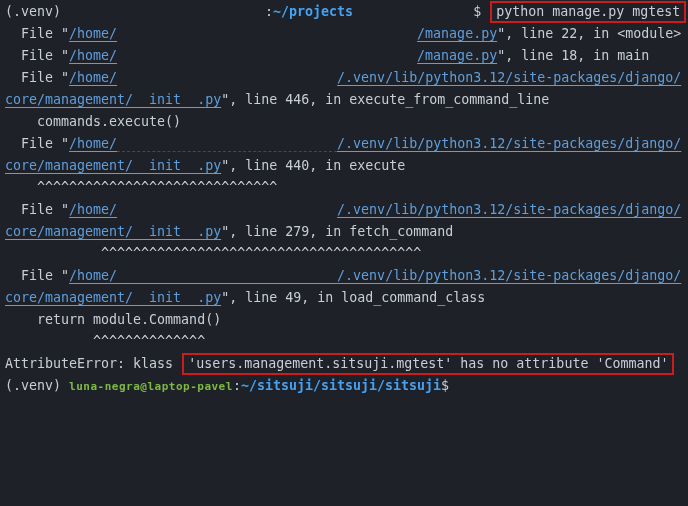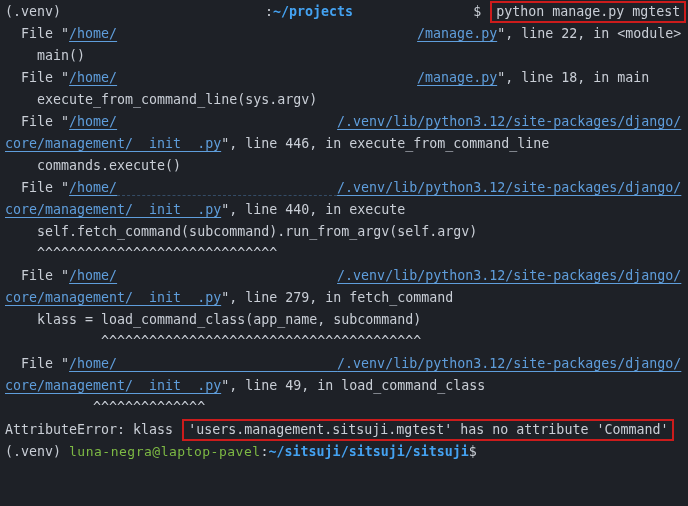--- a/index.html
+++ b/index.html
@@ -23,51 +23,48 @@
     font-size:13.3px;
     color:var(--fg);
   }
   .line{
     white-space:pre;
     height:22px;line-height:22px;
   }
   .seg{white-space:pre;}
   .link{color:var(--link);text-decoration:underline;text-underline-offset:3px;margin-top:8px;}
   .dir{color:var(--dir);font-weight:bold;}
-  .user{color:var(--user);font-weight:normal;font-size:13px;letter-spacing:0.5px;}
+  .user{color:var(--user);font-weight:bold;font-size:11px;letter-spacing:0.5px;}
   .redact{display:inline-block;height:16px;vertical-align:middle;}
   .redact.underline{border-bottom:1px solid var(--link);height:14px;}
   .redact.dashes{border-bottom:1px dashed var(--dash);height:14px;}
   .redbox{
     display:inline-block;
     border:2px solid var(--red);
     padding:0 4px;
     height:18px;line-height:18px;
     vertical-align:middle;
     margin-left:1px;
   }
 </style>
 </head>
 <body>
 
 <div id="terminal">
     <div class="line"><span class="seg plain">(.venv) </span><span class="redact plain" style="width: 196px;"></span><span class="seg plain">:</span><span class="seg dir">~/projects</span><span class="redact plain" style="width: 120px;"></span><span class="seg plain">$ </span><span class="redbox"><span class="seg plain">python manage.py mgtest</span></span></div>
     <div class="line"><span class="seg plain">  File "</span><span class="seg link">/home/</span><span class="redact plain" style="width: 300px;"></span><span class="seg link">/manage.py</span><span class="seg plain">", line 22, in &lt;module&gt;</span></div>
-    <div class="line"><span class="seg plain">    main()</span></div>
     <div class="line"><span class="seg plain">  File "</span><span class="seg link">/home/</span><span class="redact plain" style="width: 300px;"></span><span class="seg link">/manage.py</span><span class="seg plain">", line 18, in main</span></div>
-    <div class="line"><span class="seg plain">    execute_from_command_line(sys.argv)</span></div>
     <div class="line"><span class="seg plain">  File "</span><span class="seg link">/home/</span><span class="redact plain" style="width: 220px;"></span><span class="seg link">/.venv/lib/python3.12/site-packages/django/</span></div>
     <div class="line"><span class="seg link">core/management/__init__.py</span><span class="seg plain">", line 446, in execute_from_command_line</span></div>
     <div class="line"><span class="seg plain">    commands.execute()</span></div>
     <div class="line"><span class="seg plain">  File "</span><span class="seg link">/home/</span><span class="redact dashes" style="width: 220px;"></span><span class="seg link">/.venv/lib/python3.12/site-packages/django/</span></div>
     <div class="line"><span class="seg link">core/management/__init__.py</span><span class="seg plain">", line 440, in execute</span></div>
-    <div class="line"><span class="seg plain">    self.fetch_command(subcommand).run_from_argv(self.argv)</span></div>
     <div class="line"><span class="seg caret">    ^^^^^^^^^^^^^^^^^^^^^^^^^^^^^^</span></div>
     <div class="line"><span class="seg plain">  File "</span><span class="seg link">/home/</span><span class="redact plain" style="width: 220px;"></span><span class="seg link">/.venv/lib/python3.12/site-packages/django/</span></div>
     <div class="line"><span class="seg link">core/management/__init__.py</span><span class="seg plain">", line 279, in fetch_command</span></div>
-    <div class="line"><span class="seg plain">    klass = load_command_class(app_name, subcommand)</span></div>
     <div class="line"><span class="seg caret">            ^^^^^^^^^^^^^^^^^^^^^^^^^^^^^^^^^^^^^^^^</span></div>
     <div class="line"><span class="seg plain">  File "</span><span class="seg link">/home/</span><span class="redact underline" style="width: 220px;"></span><span class="seg link">/.venv/lib/python3.12/site-packages/django/</span></div>
     <div class="line"><span class="seg link">core/management/__init__.py</span><span class="seg plain">", line 49, in load_command_class</span></div>
+    <div class="line"><span class="seg plain">    return module.Command()</span></div>
     <div class="line"><span class="seg caret">           ^^^^^^^^^^^^^^</span></div>
     <div class="line"><span class="seg plain">AttributeError: klass </span><span class="redbox"><span class="seg plain">'users.management.sitsuji.mgtest' has no attribute 'Command'</span></span></div>
     <div class="line"><span class="seg plain">(.venv) </span><span class="seg user">luna-negra@laptop-pavel</span><span class="seg plain">:</span><span class="seg dir">~/sitsuji/sitsuji/sitsuji</span><span class="seg plain">$</span></div>
   </div>
 
 </body></html>

